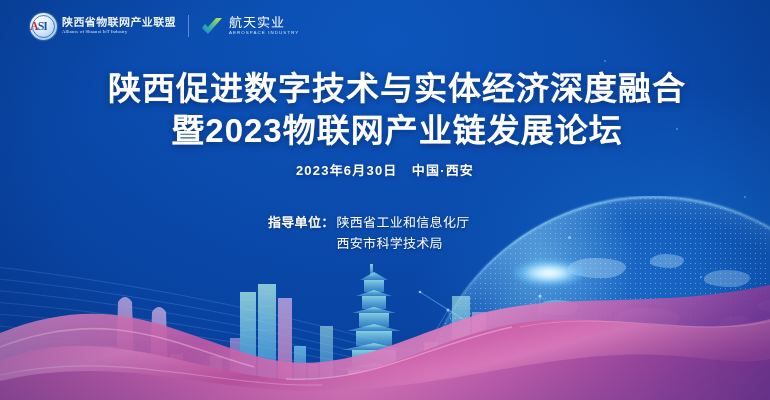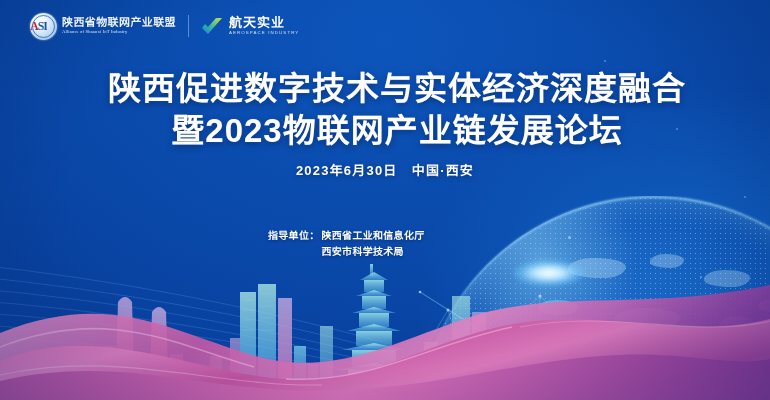--- a/index.html
+++ b/index.html
@@ -100,21 +100,21 @@
     white-space:nowrap;line-height:1;text-shadow:0 0 1px rgba(0,0,0,.3);
   }
   .asi-en{
     font-size:4.6px;color:#cfe3fb;letter-spacing:.15px;white-space:nowrap;line-height:1;
     font-family:"Liberation Serif",serif;
   }
   .divider{width:1px;height:22px;background:rgba(255,255,255,.35);margin:0 2px;}
   .aero-logo{display:flex;align-items:center;gap:6px;}
   .aero-mark{width:22px;height:18px;position:relative;}
   .aero-text{display:flex;flex-direction:column;gap:2px;}
-  .aero-cn{font-size:13px;font-weight:700;color:#ffffff;letter-spacing:1px;line-height:1;white-space:nowrap;}
+  .aero-cn{font-size:13px;font-weight:400;color:#ffffff;letter-spacing:1px;line-height:1;white-space:nowrap;}
   .aero-en{font-size:4.4px;color:#cde2fa;letter-spacing:1.1px;line-height:1;white-space:nowrap;}
 
   
   .headline{
     position:absolute;left:0;top:68px;width:770px;text-align:center;
     color:#ffffff;font-weight:700;letter-spacing:1px;line-height:1.28;
     font-family:"Liberation Sans","DejaVu Sans",sans-serif;
     text-shadow:0 2px 6px rgba(2,28,80,.55),0 0 1px rgba(255,255,255,.35);
     margin-left:12px;
   }
@@ -122,28 +122,28 @@
   .headline .l2{display:block;font-size:33px;}
 
   .dateline{
     position:absolute;left:0;top:160px;width:770px;text-align:center;
     color:#ffffff;font-size:13px;font-weight:700;letter-spacing:1.2px;
     text-shadow:0 1px 4px rgba(2,28,80,.55);
   }
 
   
   .orgblock{
-    position:absolute;left:268px;top:228px;
-    color:#ffffff;font-size:10px;line-height:1.62;letter-spacing:.3px;
+    position:absolute;left:268px;top:212px;
+    color:#ffffff;font-size:13px;line-height:1.62;letter-spacing:.3px;
     text-shadow:0 1px 3px rgba(2,28,80,.6);
   }
   .orgrow{display:flex;align-items:flex-start;gap:2px;}
   .orglabel{font-weight:700;white-space:nowrap;flex:0 0 auto;}
   .orgvals{display:flex;flex-direction:column;}
-  .orgvals span{white-space:nowrap;font-weight:bold;}
+  .orgvals span{white-space:nowrap;}
   .orgblock .group2{margin-top:11px;}
 </style>
 </head>
 <body>
 
 <div id="banner">
 
   <svg class="rays" viewBox="0 0 420 150" preserveAspectRatio="none">
     <g stroke="#7fc7ff" stroke-width="0.7" fill="none" opacity="0.55">
       <path d="M0,12 Q210,34 420,92"></path>

